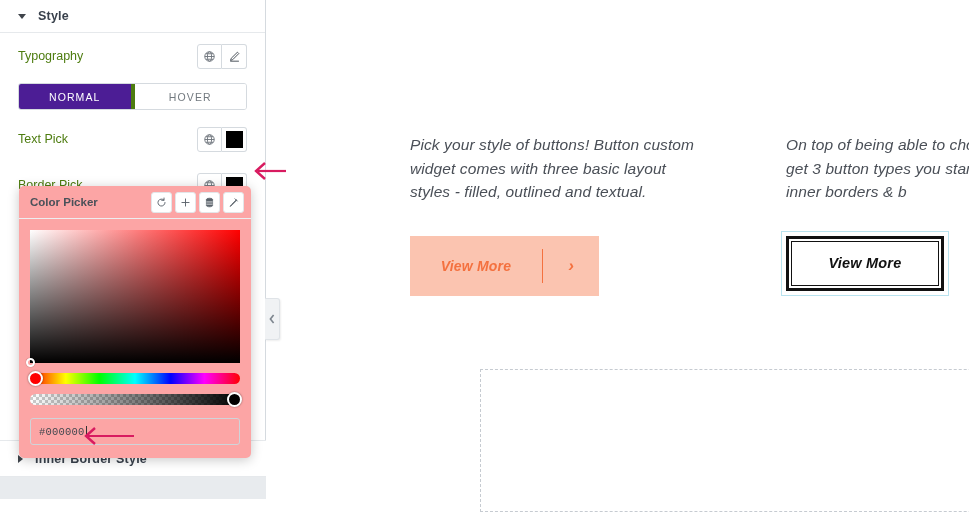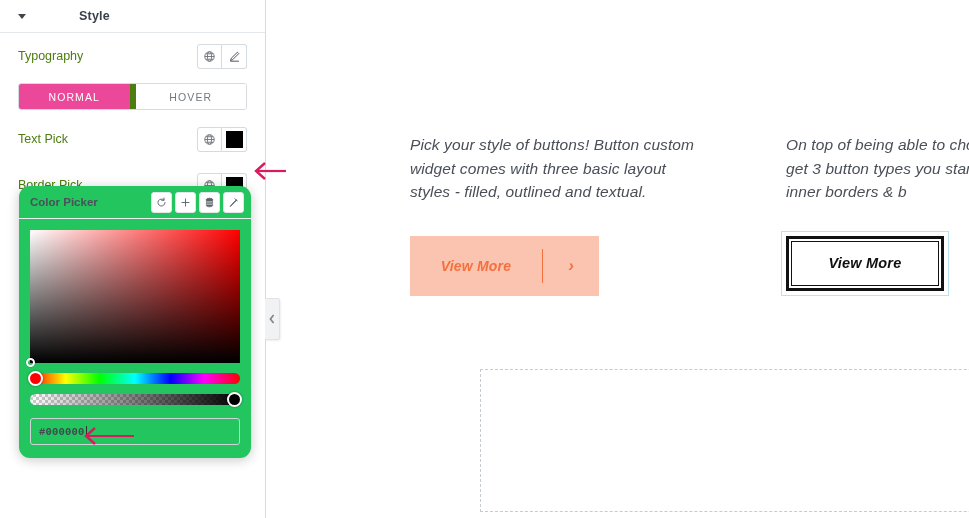--- a/index.html
+++ b/index.html
@@ -17,21 +17,20 @@
     width: 266px; height: 518px;
     background: #ffffff;
     border-right: 1px solid #d5dadf;
   }
   .panel-section-head {
     height: 33px;
     display: flex; align-items: center;
     padding-left: 18px;
     border-bottom: 1px solid #e6e9ec;
     background: #fff;
-    gap: 41px;
   }
   .caret-down {
     width: 0; height: 0;
     border-left: 4.5px solid transparent;
     border-right: 4.5px solid transparent;
     border-top: 5px solid #3f444b;
     margin-right: 12px;
   }
   .caret-right {
     width: 0; height: 0;
@@ -75,22 +74,22 @@
   .tabs {
     display: flex; height: 27px;
     border: 1px solid #d5dadf; border-radius: 3px;
     overflow: hidden; margin: 4px 0 6px 0;
   }
   .tab {
     flex: 1; display: flex; align-items: center; justify-content: center;
     font-size: 10.5px; letter-spacing: 1.1px; color: #72797f;
     background: #fff;
   }
-  .tab.active { background: #ec4899; color: #ffffff; }
-  .tab:last-child { border-left: 6px solid #4d7c0f; }
+  .tab.active { background: #4c1d95; color: #ffffff; }
+  .tab:last-child { border-left: 4px solid #4d7c0f; }
 
   
   .ghost-row { height: 46px; }
 
   .panel-footer-section {
     position:absolute; left:0; bottom:0; width: 266px;
   }
   .footer-head {
     height: 37px; display:flex; align-items:center; padding-left:18px;
     border-top:1px solid #e6e9ec; border-bottom:1px solid #e6e9ec;
@@ -107,22 +106,22 @@
     border: 1px solid #dfe3e7; border-left: none;
     border-radius: 0 3px 3px 0;
     display:flex; align-items:center; justify-content:center;
     box-shadow: 1px 1px 2px rgba(0,0,0,.07);
   }
 
   
   .picker {
     position: absolute; left: 19px; top: 186px;
     width: 232px;
-    background: #22c55e;
-    border-radius: 11px;
+    background: #fca5a5;
+    border-radius: 5px;
     box-shadow: 0 2px 12px rgba(0,0,0,.22);
     z-index: 40;
   }
   .picker-head {
     height: 33px;
     display:flex; align-items:center; justify-content:space-between;
     padding: 0 7px 0 11px;
     border-bottom: 1px solid #eceef0;
   }
   .picker-title { font-size: 11.5px; font-weight: bold; color:#4a5159; }
@@ -171,21 +170,21 @@
   }
   .hex-field {
     margin-top: 13px;
     height: 27px; width: 100%;
     border: 1px solid #cfd4d9; border-radius: 3px;
     display: flex; align-items: center;
     padding-left: 8px;
   }
   .hex-text {
     font-family: "Liberation Mono", monospace;
-    font-size: 10.5px; color: #41474e; letter-spacing: .2px; font-weight: bold;
+    font-size: 10.5px; color: #41474e; letter-spacing: .2px;
   }
   .caret-bar {
     display:inline-block; width:1px; height:11px;
     background:#333; margin-left: 1px;
   }
 
   
   .arrow { position: absolute; z-index: 60; }
 
   
@@ -342,20 +341,28 @@
           </span>
         </span>
       </div>
 
       <div class="ghost-row"></div>
       <div class="ghost-row"></div>
       <div class="ghost-row"></div>
       <div class="ghost-row"></div>
     </div>
 
+    <div class="panel-footer-section">
+      <div class="footer-head">
+        <span class="caret-right"></span>
+        <span class="section-title">Inner Border Style</span>
+      </div>
+      <div class="footer-filler"></div>
+      <div class="footer-white"></div>
+    </div>
   </div>
 
   <div class="collapse-handle">
     <svg width="6" height="10" viewBox="0 0 6 10" fill="none" stroke="#7d858e" stroke-width="1.6">
       <polyline points="4.6,1 1.4,5 4.6,9"></polyline>
     </svg>
   </div>
 
   <div class="picker">
     <div class="picker-head">

